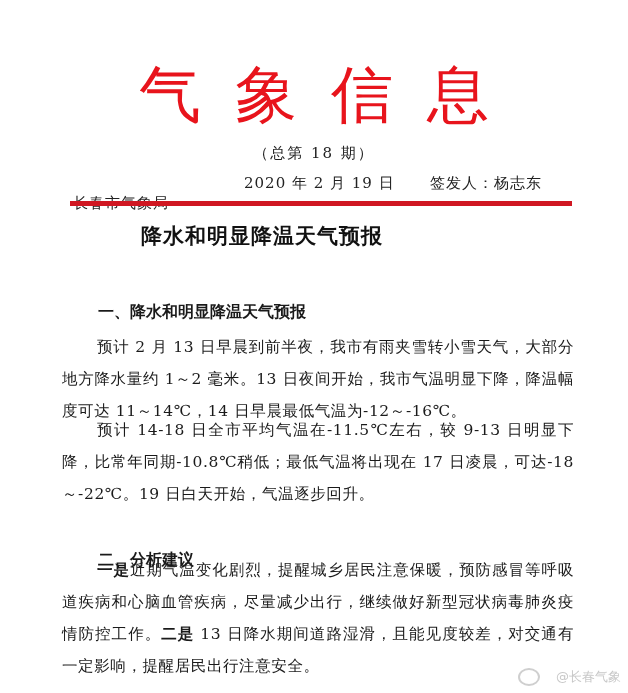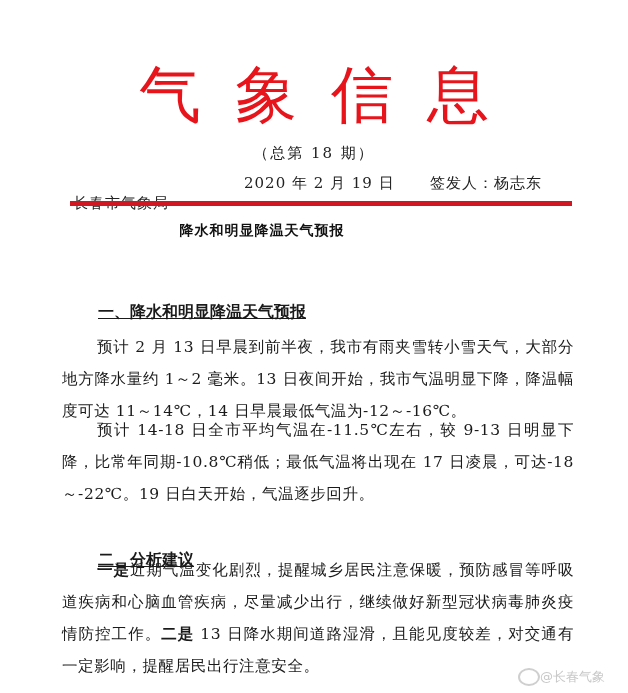--- a/index.html
+++ b/index.html
@@ -9,27 +9,27 @@
               font-family: "DejaVu Serif", serif; font-size:62px; line-height:80px;
               color:#e8141c; letter-spacing:34px; padding-left:34px; box-sizing:border-box;margin-top:11px; }
   .issue { position:absolute; left:0; top:144px; width:628px; text-align:center;
            font-size:15px; letter-spacing:2px; color:#222; }
   .meta { position:absolute; top:174px; font-size:15px; color:#222; letter-spacing:1px; }
   .meta.org { left:73px;margin-top:20px; }
   .meta.date { left:244px; }
   .meta.signer { left:430px;text-align:center; }
   .redline { position:absolute; left:70px; top:201px; width:502px; height:5px; background:#d01722; }
   .doc-title { position:absolute; left:0; top:222px; width:524px; text-align:center;
-               font-size:14px; font-weight:bold; color:#111; letter-spacing:1px; }
-  .h { font-family:"DejaVu Sans", sans-serif; font-weight:bold; font-size:16px; position:absolute; left:98px;text-decoration:underline; }
+               font-size:21px; font-weight:bold; color:#111; letter-spacing:1px; }
+  .h { font-family:"DejaVu Sans", sans-serif; font-weight:bold; font-size:16px; position:absolute; left:98px; }
   .p { position:absolute; left:62px; width:512px; font-size:15.5px; line-height:32px;
        text-indent:35px; text-align:justify; letter-spacing:0.6px; }
   .p b { font-family:"DejaVu Sans", sans-serif;margin-top:16px; }
   .watermark { position:absolute; left:518px; top:668px; font-family:"DejaVu Sans", sans-serif;
-               font-size:13px; color:#c8c8c8; display:flex; align-items:center; gap:0; }
+               font-size:13px; color:#c8c8c8; display:flex; align-items:center; gap:16px; }
   .wb-icon { width:18px; height:14px; border:2px solid #cfcfcf; border-radius:50%; }
 </style>
 </head>
 <body>
 
 <div class="masthead">气象信息</div>
 <div class="issue">（总第 18 期）</div>
 <div class="meta org">长春市气象局</div>
 <div class="meta date">2020 年 2 月 19 日</div>
 <div class="meta signer">签发人：杨志东</div>

